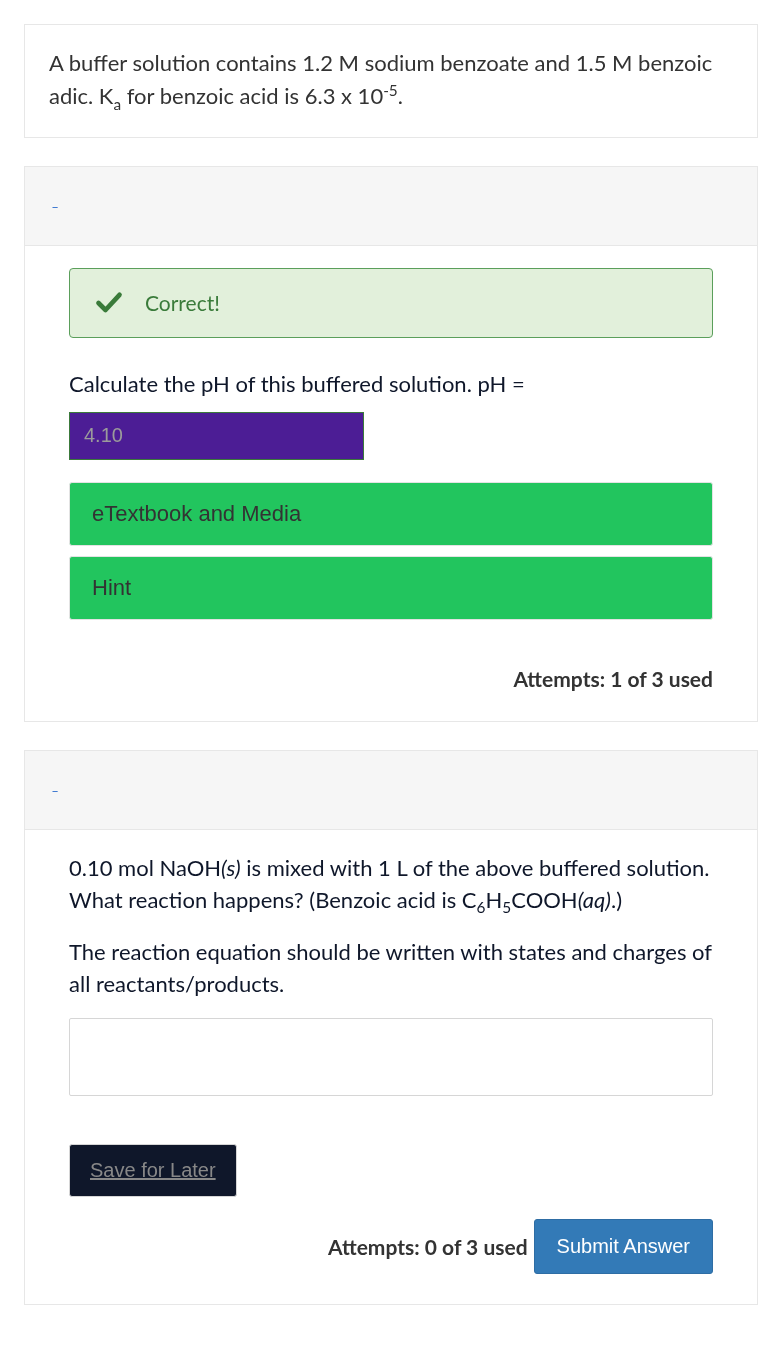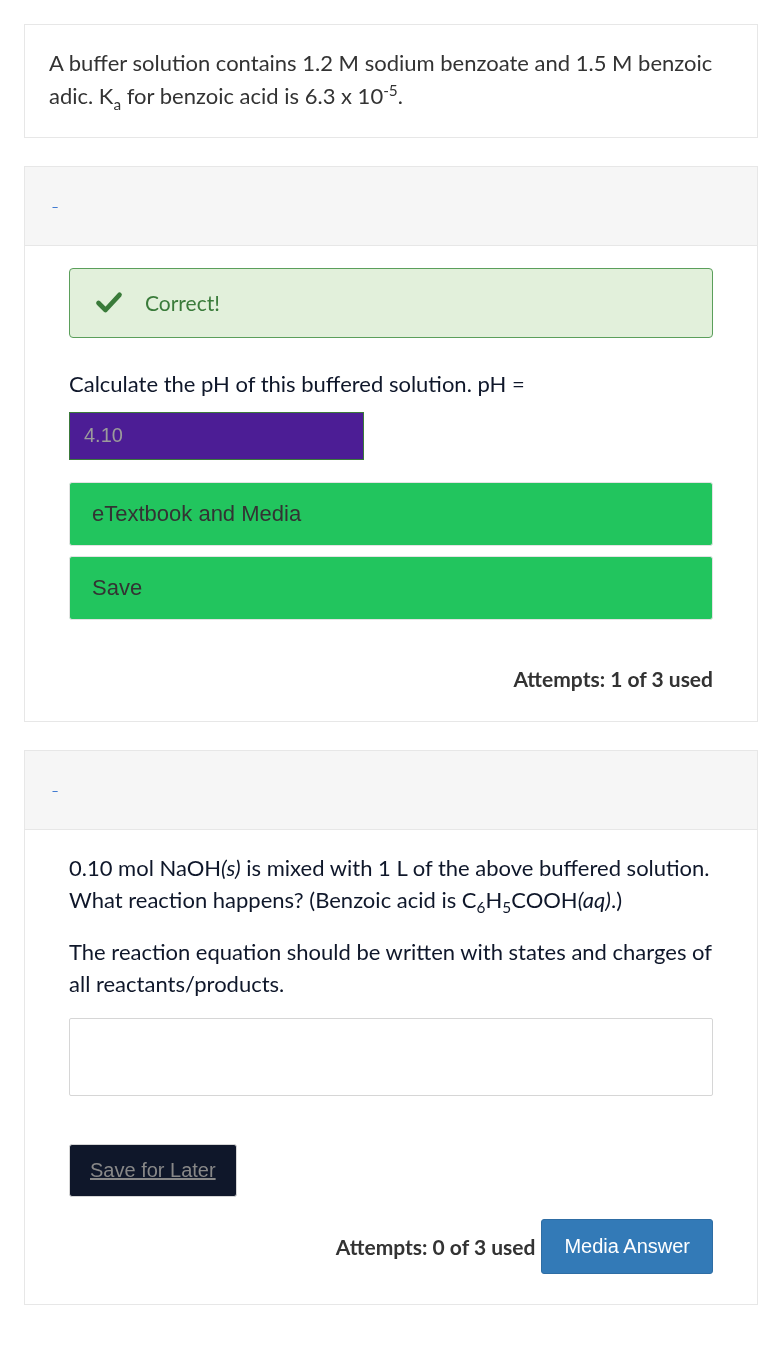--- a/index.html
+++ b/index.html
@@ -150,34 +150,34 @@
       <span class="check-icon">
         <svg viewBox="0 0 24 24" width="28" height="28">
             <path fill="none" stroke="#3a7b3a" stroke-width="4" stroke-linecap="round" stroke-linejoin="round" d="M3 12 L9 18 L21 5"></path>
           </svg>
       </span>
       <span class="correct-text">Correct!</span>
     </div>
     <div class="prompt">Calculate the pH of this buffered solution. pH =</div>
     <input class="answer-input" type="text" readonly="" value="4.10" style="">
     <button class="panel-btn">eTextbook and Media</button>
-    <button class="panel-btn">Save</button>
+    <button class="panel-btn">Hint</button>
     <div class="attempts">Attempts: 1 of 3 used</div>
   </div>
 </div>
 
 <div class="card" style="margin-top:28px;">
   <div class="part-header">
     <span class="collapse-toggle">-</span>
   </div>
   <div class="part-body">
     <div class="prompt">0.10 mol NaOH<em>(s)</em> is mixed with 1 L of the above buffered solution. What reaction happens? (Benzoic acid is C<sub>6</sub>H<sub>5</sub>COOH<em>(aq)</em>.)</div>
     <div class="prompt" style="margin-top:18px;">The reaction equation should be written with states and charges of all reactants/products.</div>
     <input class="reaction-input" type="text" value="" style="">
     <div class="footer-row">
       <button class="save-btn">Save for Later</button>
       <div class="submit-row">
         <span class="attempts" style="margin-top:0;">Attempts: 0 of 3 used</span>
-        <button class="submit-btn">Media Answer</button>
+        <button class="submit-btn">Submit Answer</button>
       </div>
     </div>
   </div>
 </div>
 
 </body></html>

